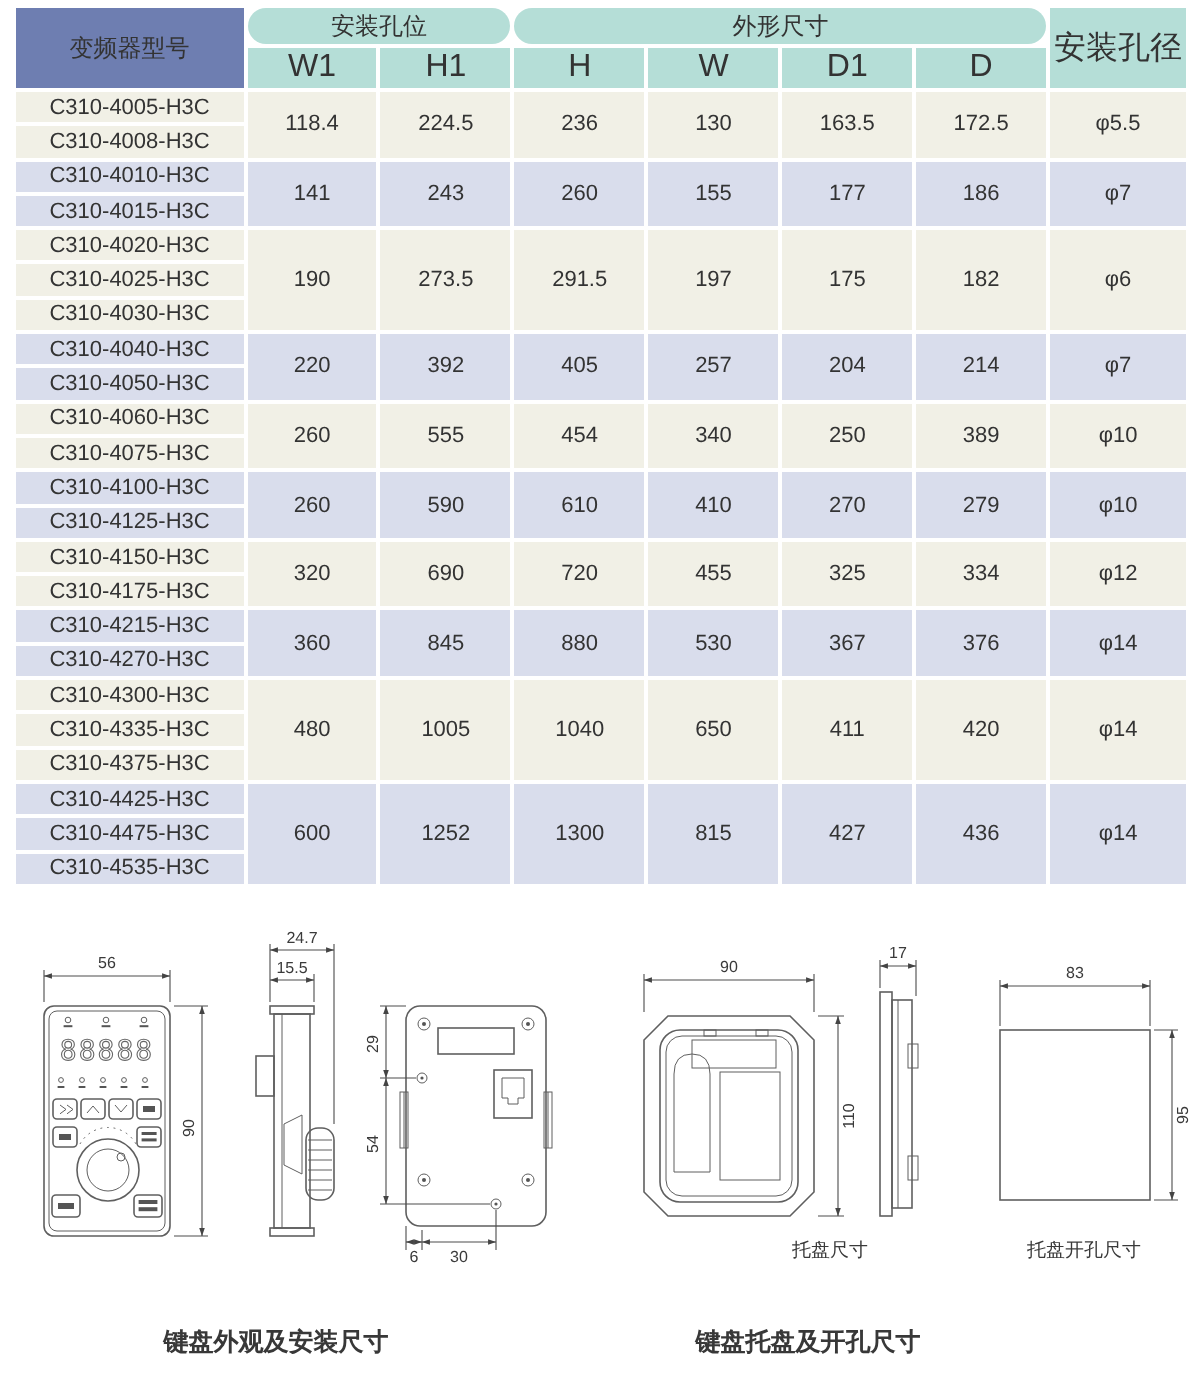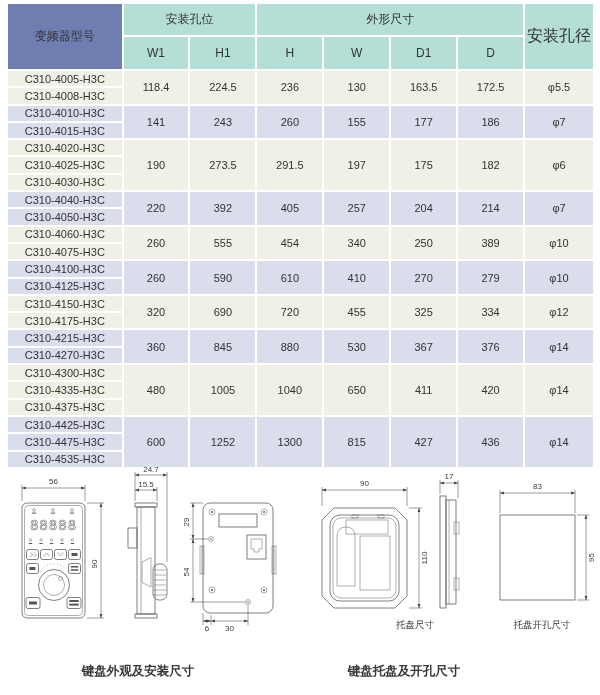--- a/index.html
+++ b/index.html
@@ -10,22 +10,22 @@
   
   table.spec{
     position:absolute;left:6px;top:2px;width:589px;
     border-collapse:separate;border-spacing:2px;table-layout:fixed;
   }
   table.spec th,table.spec td{
     text-align:center;vertical-align:middle;font-weight:normal;
     color:#333;white-space:nowrap;overflow:hidden;padding:0;
   }
   th.model-h{background:#6e7eb1;color:#3a4154;font-size:12px;margin-top:43px;}
-  th.group-h{background:#b5ded7;font-size:12px;height:31px;color:#2f2f2f;}
-  th.sub-h{background:#b5ded7;font-size:12px;height:32px;color:#2f2f2f;}
+  th.group-h{background:#b5ded7;font-size:12px;height:18px;color:#2f2f2f;border-radius:11px;}
+  th.sub-h{background:#b5ded7;font-size:16px;height:20px;color:#2f2f2f;}
   th.dia-h{background:#b5ded7;font-size:16px;color:#2f2f2f;}
   td{font-size:11px;height:15.3px;}
   .cream{background:#f1f0e6;}
   .lav{background:#d9ddec;}
   
   svg.drawings{position:absolute;left:0;top:460px;}
   .ln{stroke:#5f5f5f;stroke-width:.8;fill:none;}
   .lnf{stroke:#5f5f5f;stroke-width:.5;fill:none;}
   .dl{stroke:#4c4c4c;stroke-width:.55;fill:none;}
   .blob{fill:#555;stroke:none;}

